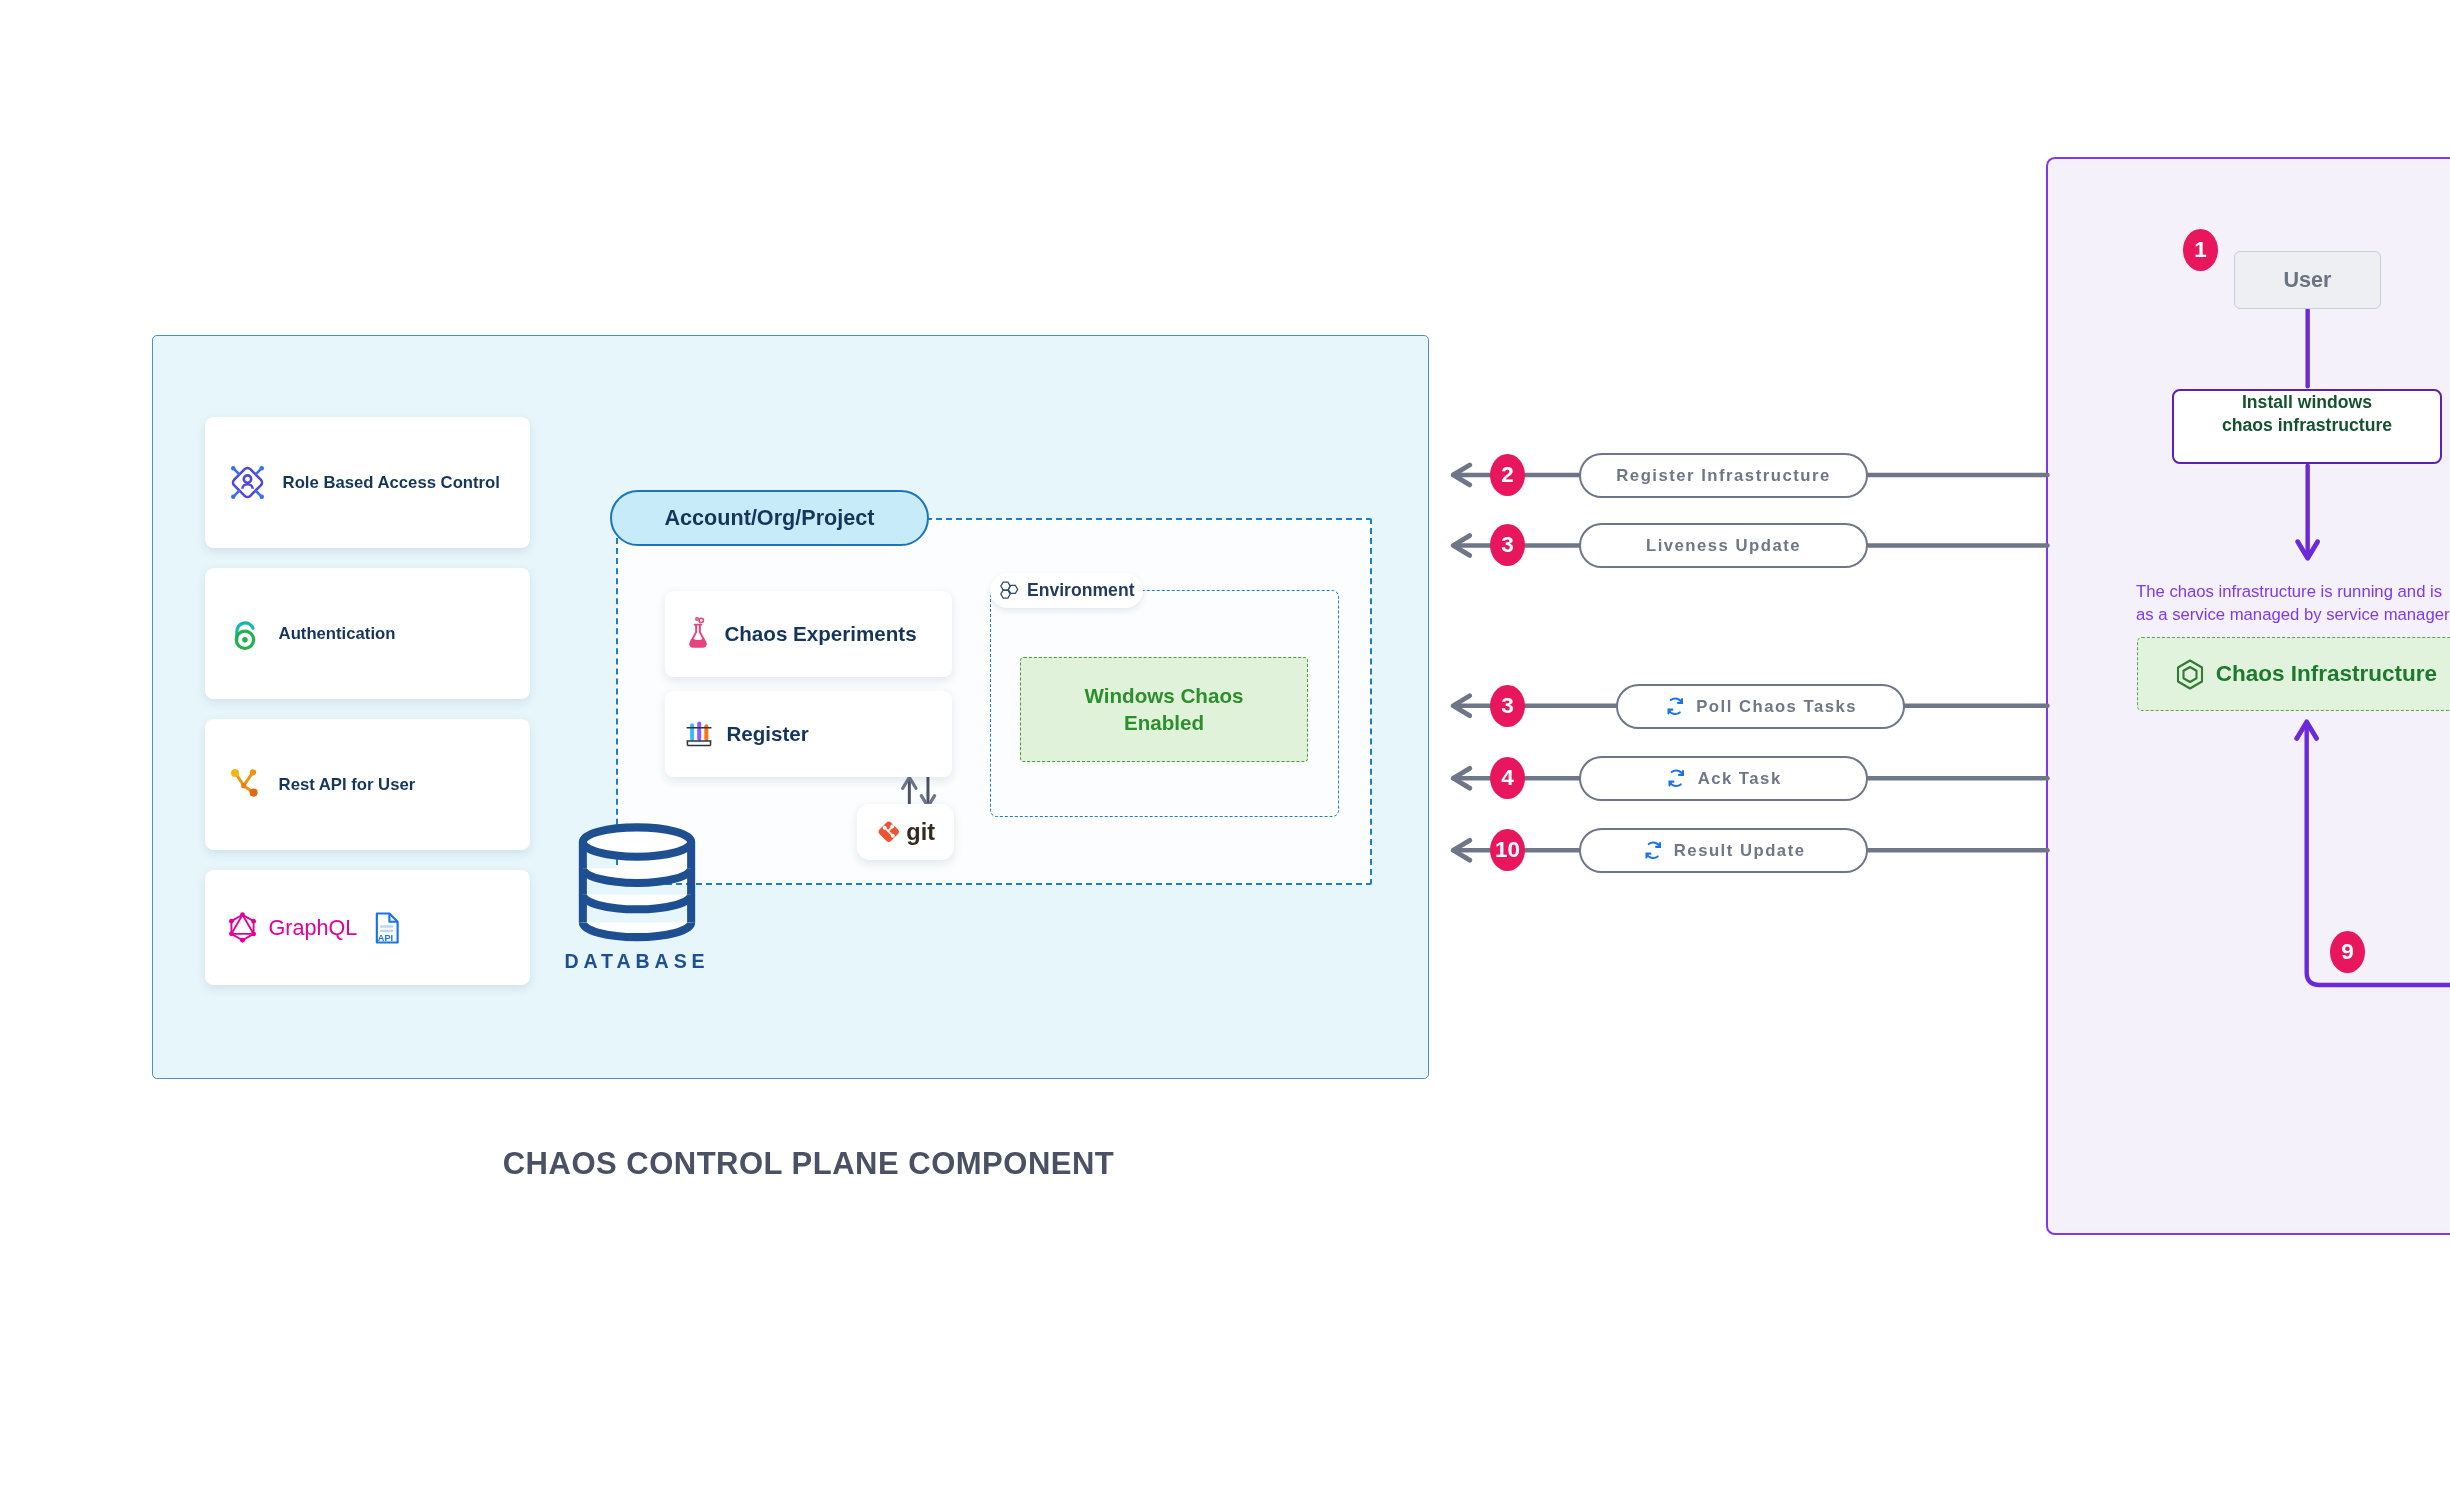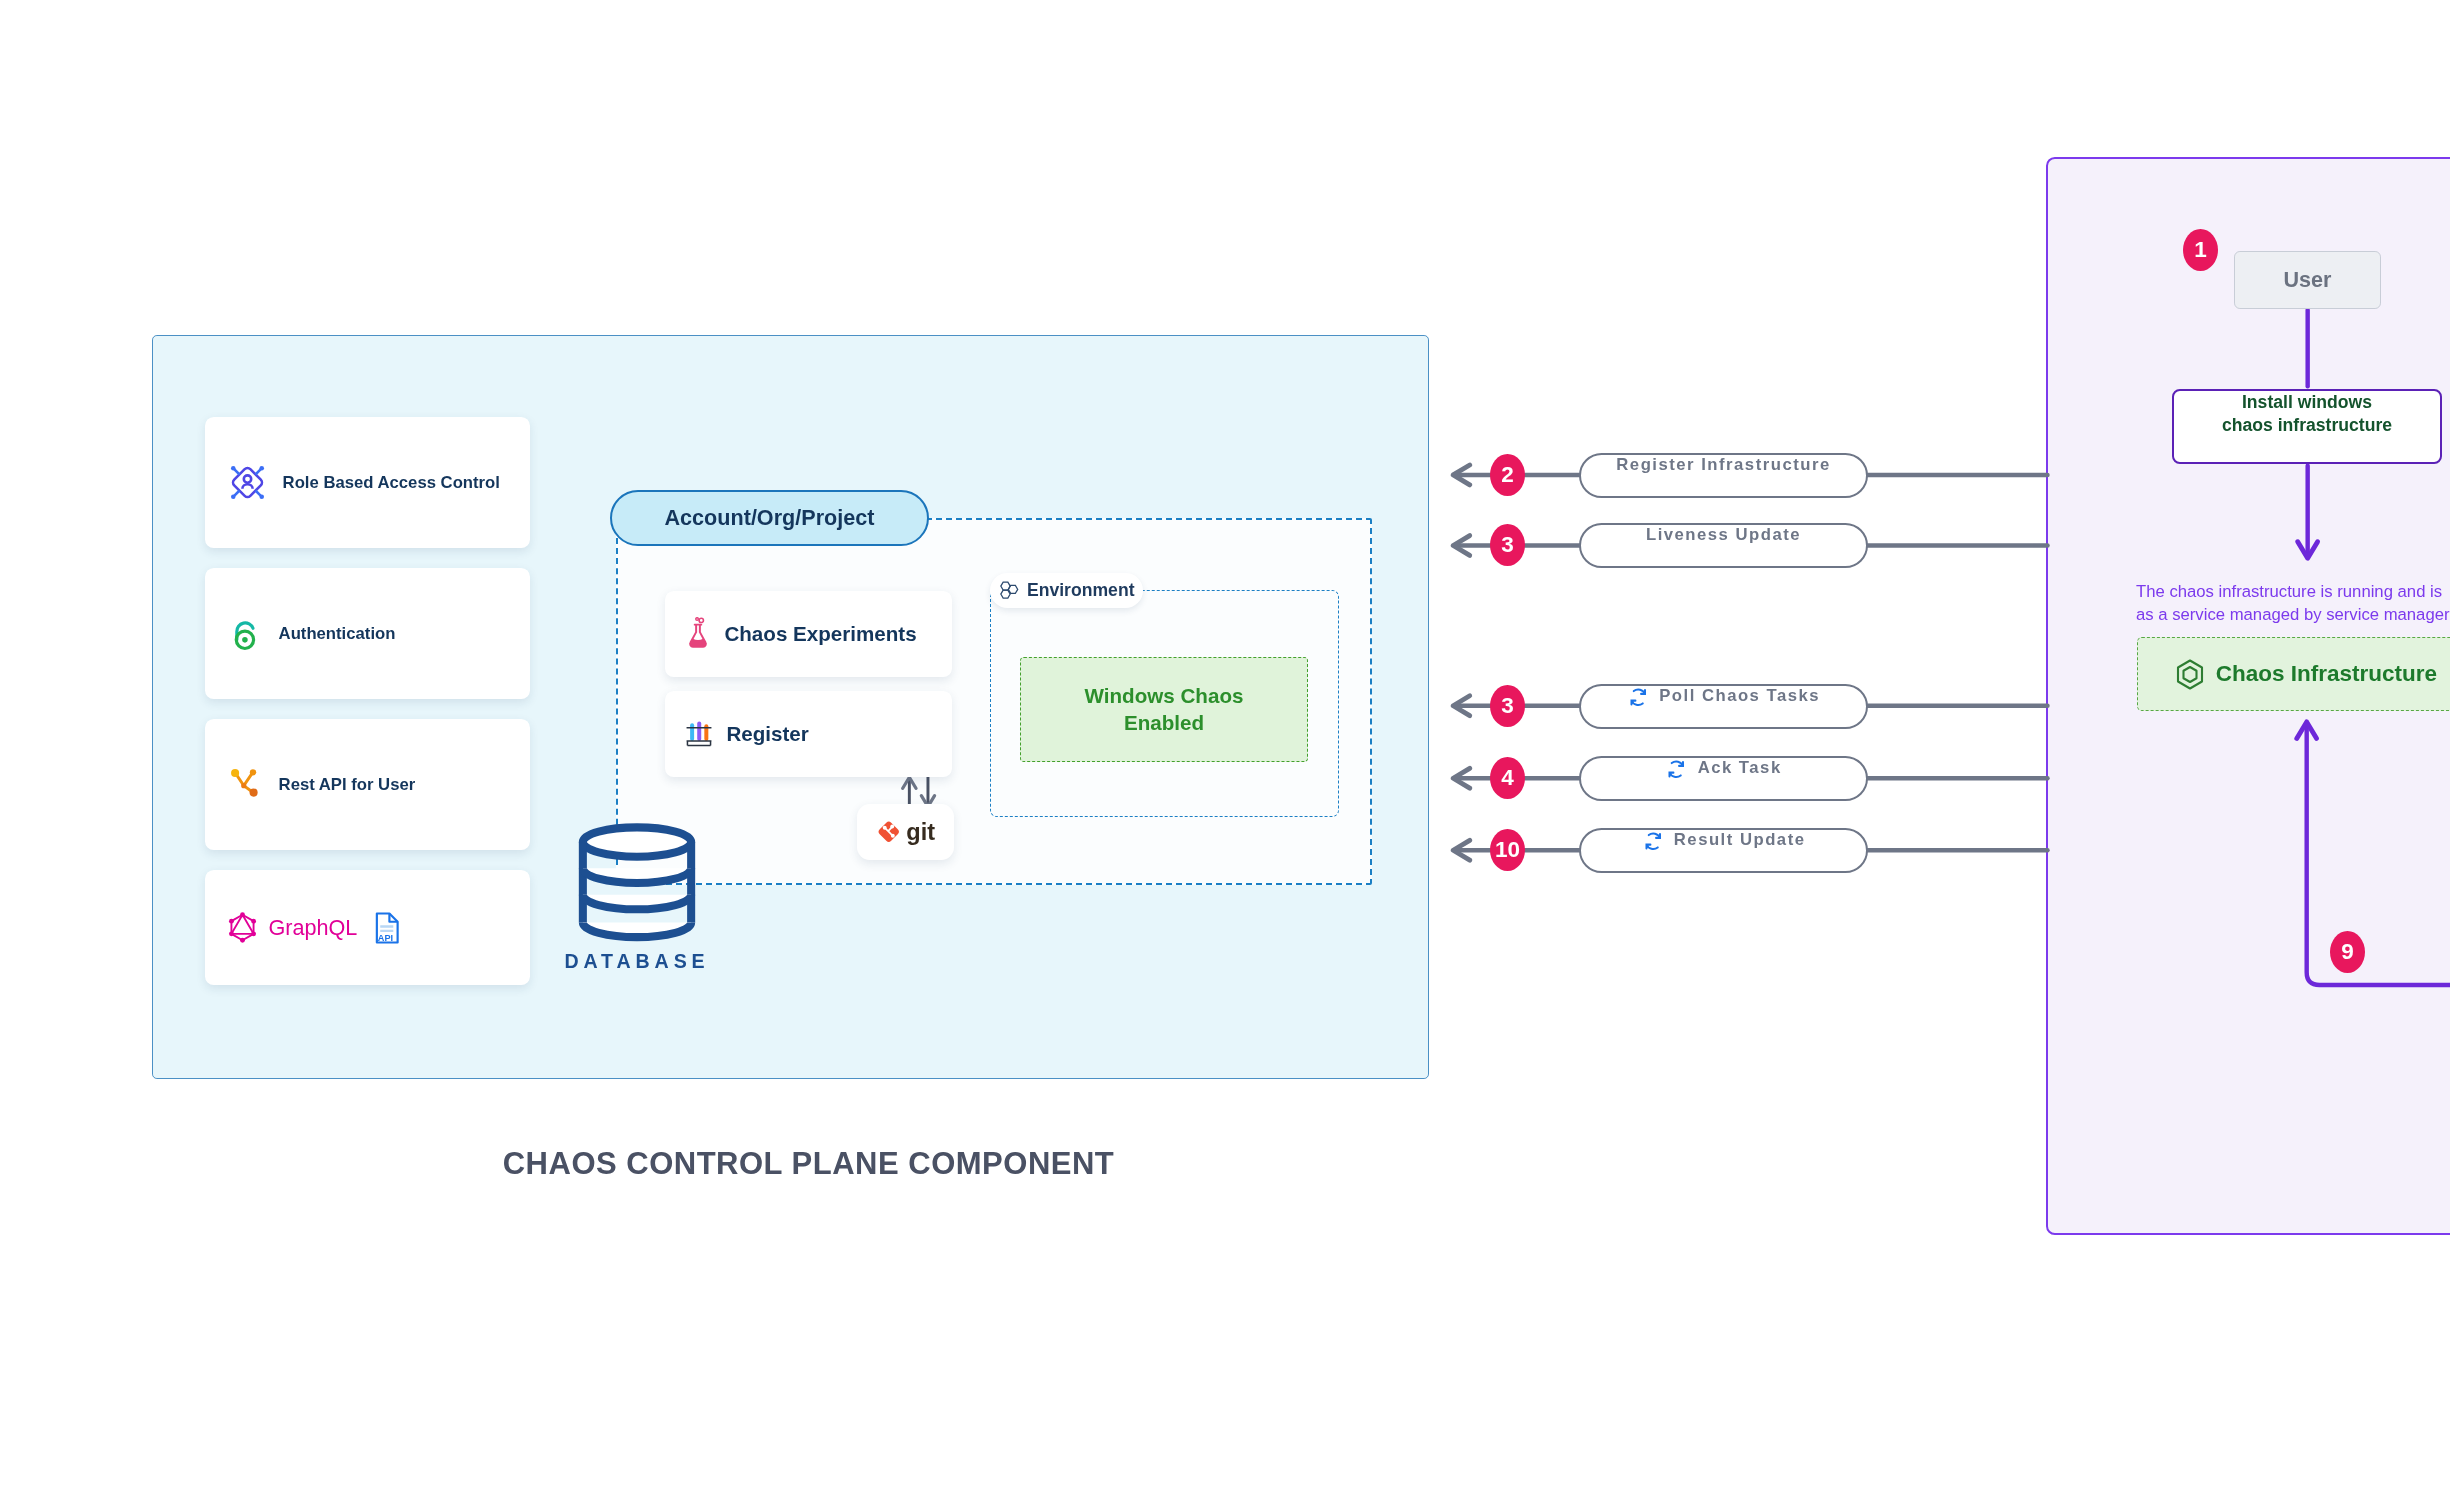--- a/index.html
+++ b/index.html
@@ -1,21 +1,21 @@
 <!DOCTYPE html>
 <html style="font-size:7.8px"><head>
 <meta charset="utf-8">
 <style>
   html,body{margin:0;padding:0;background:#ffffff;font-family:"Liberation Sans",sans-serif;}
   .canvas{position:relative;width:3778px;height:1505px;background:#ffffff;overflow:hidden;}
   .abs{position:absolute;box-sizing:border-box;}
   .flexc{display:flex;align-items:center;justify-content:center;}
   .card{background:#ffffff;border-radius:8.8px;box-shadow:0 3.9px 9.8px rgba(25,60,95,.10);display:flex;align-items:center;gap:15px;padding:0 21.6px;}
   .card .lbl{font-size:16.7px;font-weight:700;color:#14365c;}
-  .pillflow{background:#ffffff;border:2.9px solid #6e7687;border-radius:23.5px;display:flex;align-items:flex-start;justify-content:center;gap:9.8px;}
+  .pillflow{background:#ffffff;border:2.9px solid #6e7687;border-radius:23.5px;display:flex;align-items:center;justify-content:center;gap:9.8px;}
   .pillflow .lbl{font-size:16.7px;font-weight:700;color:#6e7687;letter-spacing:1.5px;}
   .badge{background:#e8175d;border-radius:50%;width:35px;height:42px;display:flex;align-items:center;justify-content:center;color:#ffffff;font-size:22.5px;font-weight:700;z-index:30;}
   .purplebox{background:#ffffff;border:2.9px solid #5b21b6;border-radius:7.8px;display:flex;align-items:flex-start;justify-content:center;text-align:center;color:#14532d;font-size:18px;font-weight:700;line-height:1.3;white-space:pre-line;}
   .note{color:#7c3aed;font-size:16.7px;font-weight:500;line-height:1.4;white-space:pre-line;}
   .title{font-size:31px;font-weight:700;color:#4a5164;letter-spacing:0.5px;text-align:center;}
   svg{display:block;}
 </style>
 </head>
 <body>
 
@@ -197,21 +197,21 @@
   <div class="abs" style="left:529px;top:950px;width:216px;text-align:center;font-size:19.6px;font-weight:700;color:#1d4f91;letter-spacing:4.9px;">DATABASE</div>
 
   <div class="abs title" style="left:343px;top:1146px;width:931px;">CHAOS CONTROL PLANE COMPONENT</div>
 
   <div class="abs pillflow" style="left:1579px;top:453px;width:289px;height:45px;">
     <span class="lbl">Register Infrastructure</span>
   </div>
   <div class="abs pillflow" style="left:1579px;top:523px;width:289px;height:45px;">
     <span class="lbl">Liveness Update</span>
   </div>
-  <div class="abs pillflow" style="left:1579px;top:684px;width:289px;height:45px;">
+  <div class="abs pillflow" style="left:1616px;top:684px;width:289px;height:45px;">
     <span>
       <svg width="22.5" height="22.5" viewBox="0 0 40 40" fill="none" stroke="#1a73e8" stroke-width="3.6" stroke-linecap="round">
         <path d="M12,9 A13,13 0 0 1 32,14 M32,7 V14 H25"></path>
         <path d="M28,31 A13,13 0 0 1 8,26 M8,33 V26 H15"></path>
       </svg>
     </span>
     <span class="lbl">Poll Chaos Tasks</span>
   </div>
   <div class="abs pillflow" style="left:1579px;top:756px;width:289px;height:45px;">
     <span>

